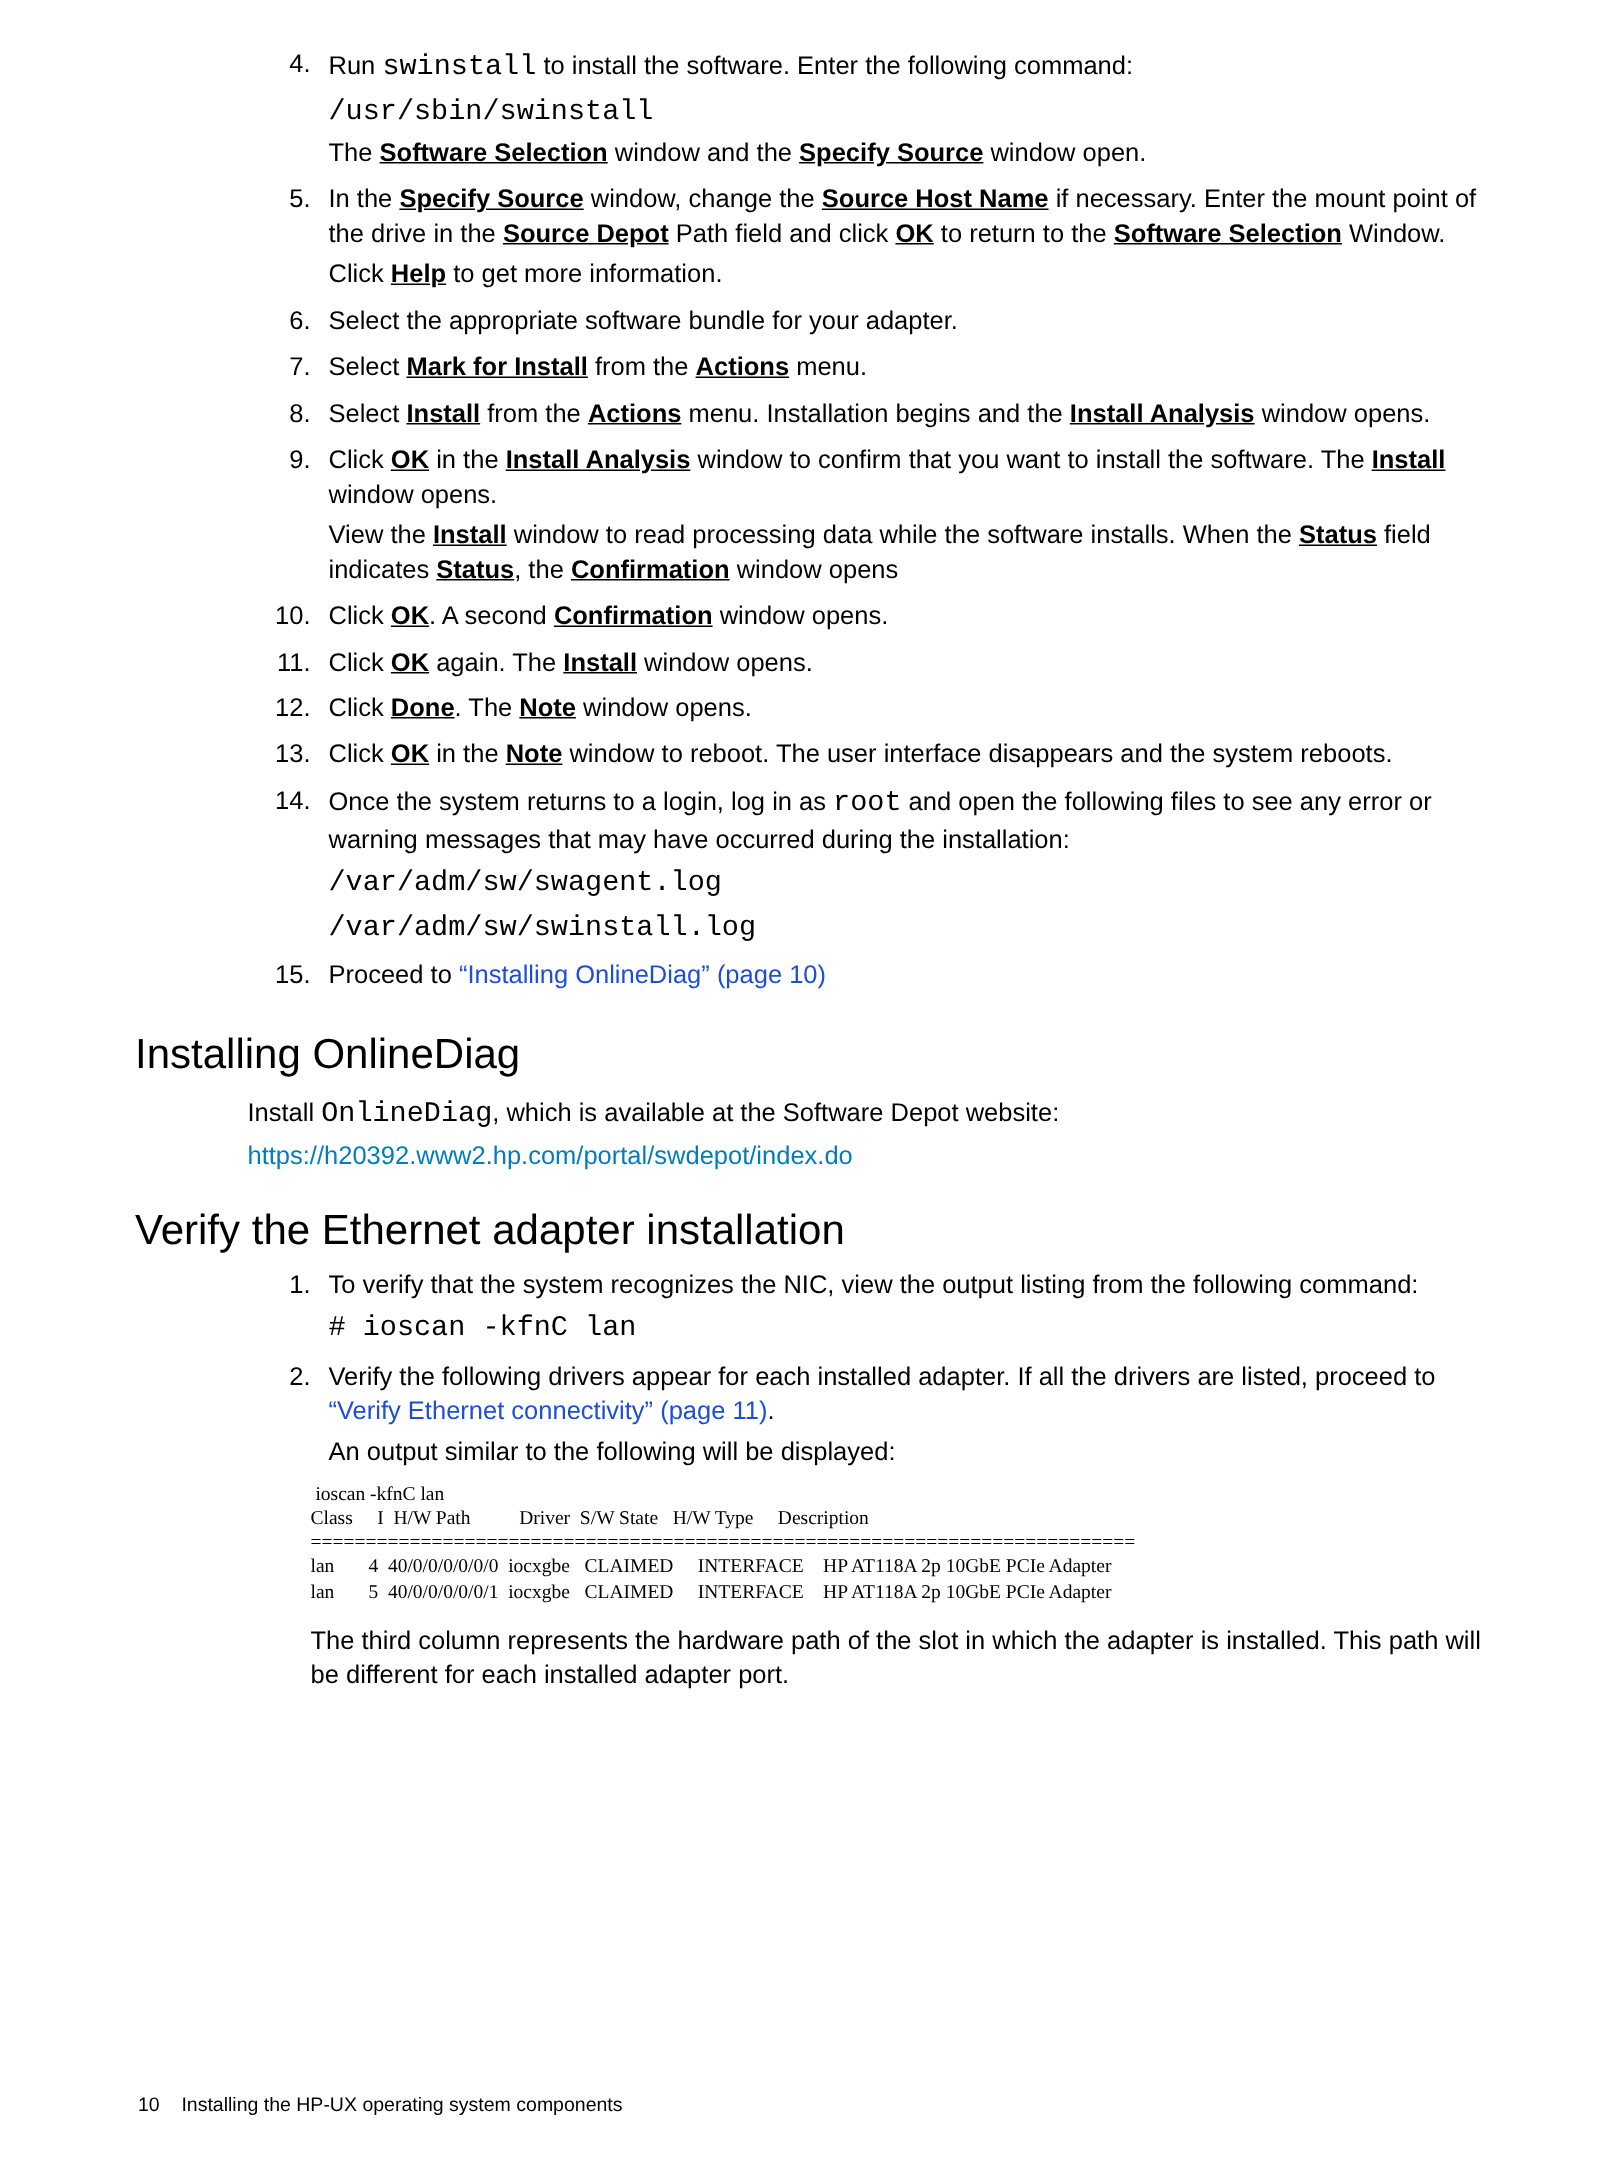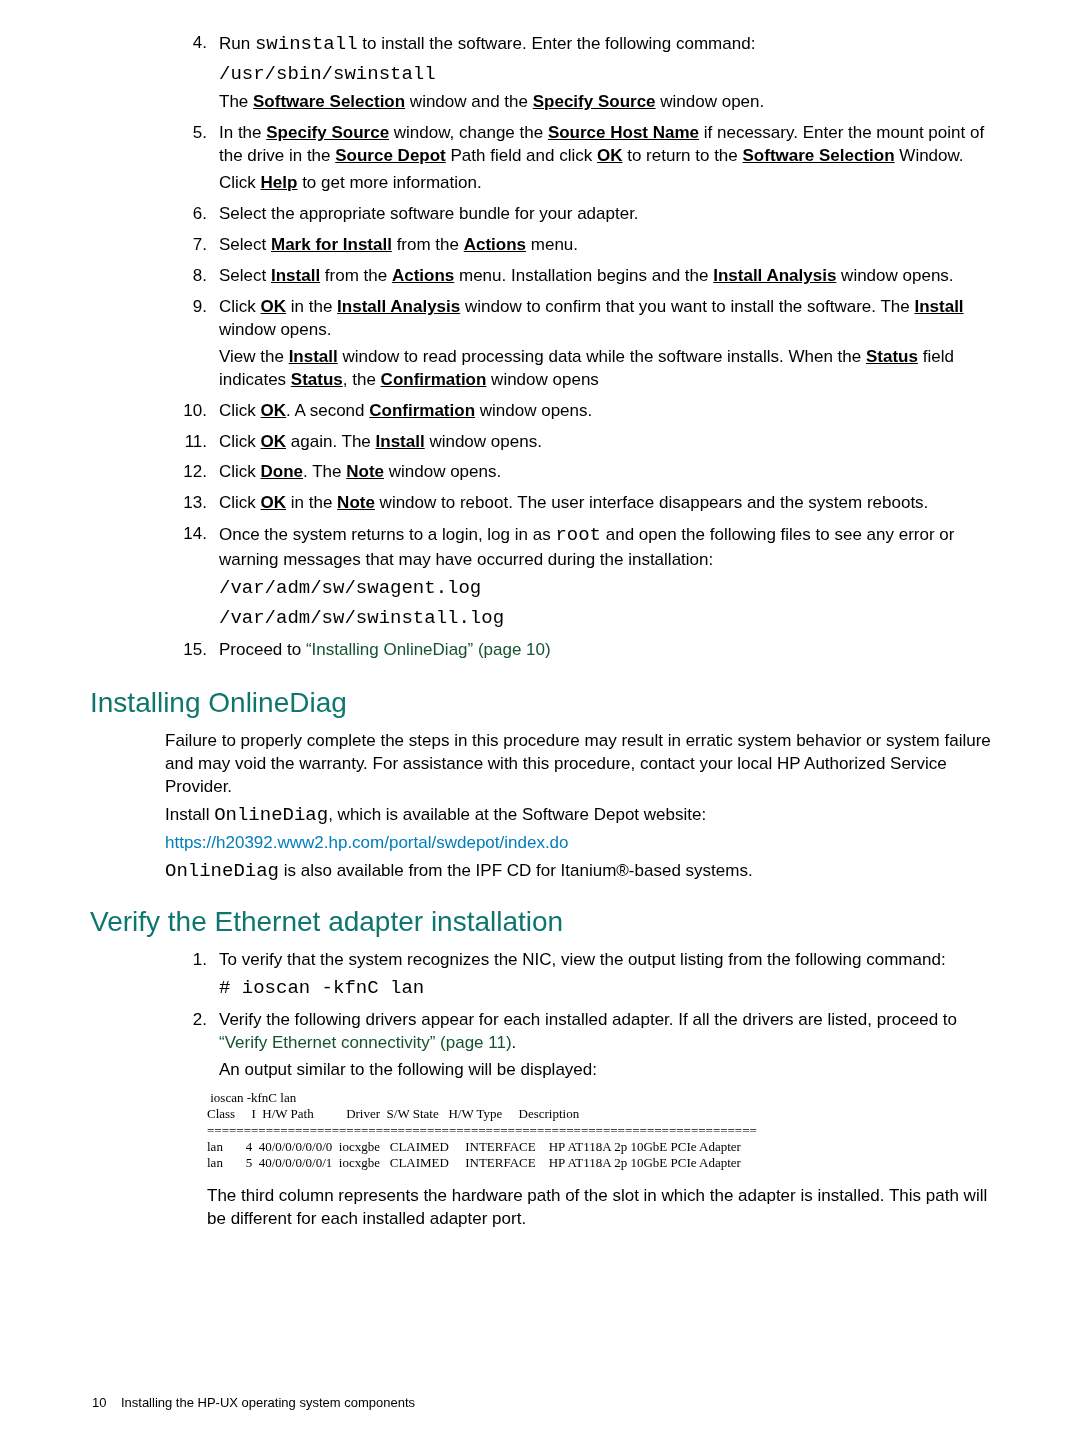--- a/index.html
+++ b/index.html
@@ -27,24 +27,24 @@
     text-align: right;
     padding-right: 12px;
   }
   .li-body { flex: 1; }
   .li-body p { margin: 0 0 4px 0; }
   .mono { font-family: Liberation Mono, monospace; font-size: 19px; }
   .para-indent { margin: 4px 0 4px 75px; }
   .h2 {
     font-size: 28px;
     font-weight: 400;
-    color: #0f766e;
+    color: #000000;
     margin: 18px 0 8px 0;
   }
-  .link { color: #14532d; }
+  .link { color: #1d4ed8; }
   .link-ul { color: #007dba; }
   .pretext {
     font-family: Liberation Serif, serif;
     font-size: 13px;
     white-space: pre;
     line-height: 1.25;
     margin: 4px 0 14px 0;
   }
   .footer {
     position: absolute;
@@ -135,24 +135,22 @@
       <div class="li-row">
         <div class="li-num">15.</div>
         <div class="li-body">
           <p>Proceed to <span class="link">“Installing OnlineDiag” (page 10)</span></p>
         </div>
       </div>
     </div>
 
   <div class="h2">Installing OnlineDiag</div>
   <div id="onlinediag">
-      <p class="para-indent">Failure to properly complete the steps in this procedure may result in erratic system behavior or system failure and may void the warranty. For assistance with this procedure, contact your local HP Authorized Service Provider.</p>
       <p class="para-indent">Install <span class="mono">OnlineDiag</span>, which is available at the Software Depot website:</p>
       <p class="para-indent"><span class="link-ul">https://h20392.www2.hp.com/portal/swdepot/index.do</span></p>
-      <p class="para-indent"><span class="mono">OnlineDiag</span> is also available from the IPF CD for Itanium®-based systems.</p>
     </div>
 
   <div class="h2">Verify the Ethernet adapter installation</div>
   <div class="ol-block" id="list2">
       <div class="li-row">
         <div class="li-num">1.</div>
         <div class="li-body">
           <p>To verify that the system recognizes the NIC, view the output listing from the following command:</p>
           <p><span class="mono"># ioscan -kfnC lan</span></p>
         </div>

